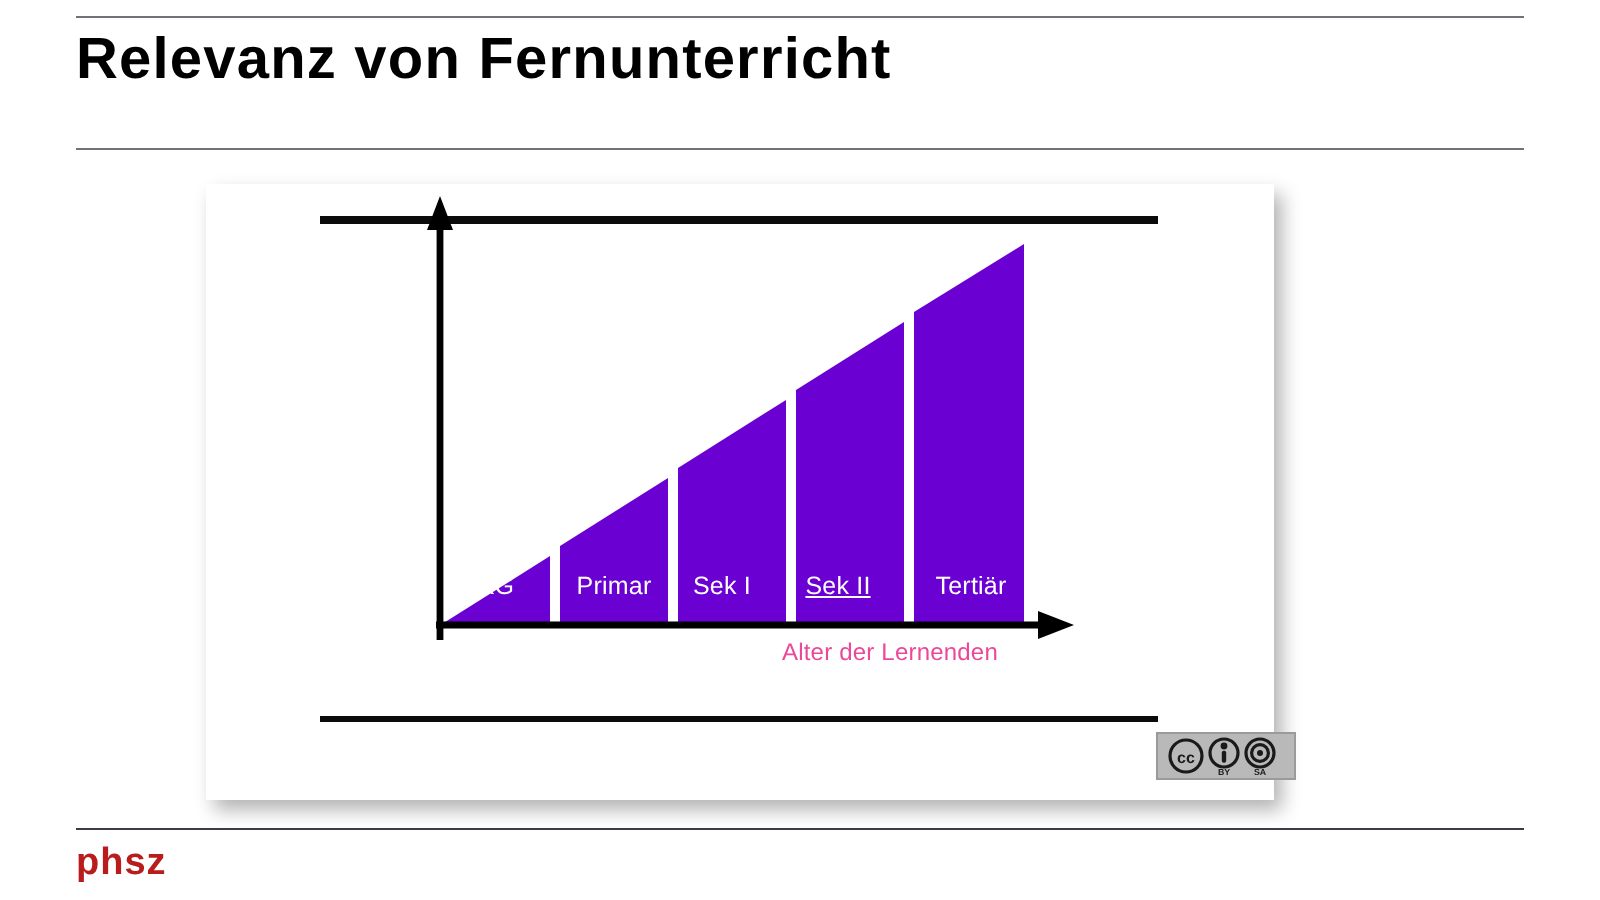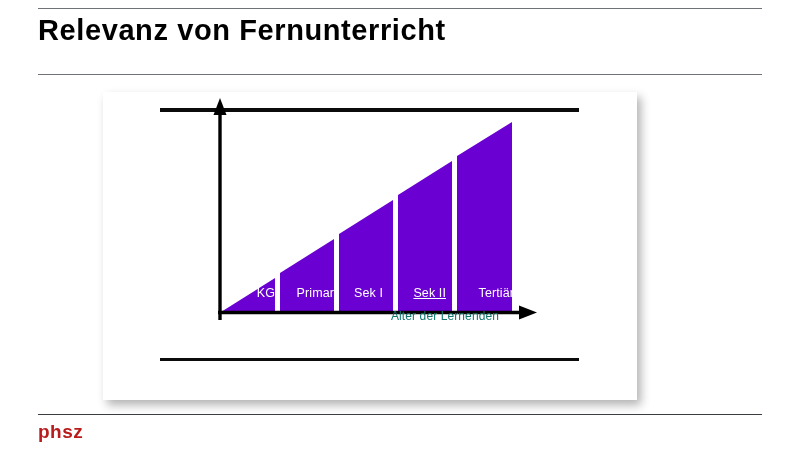--- a/index.html
+++ b/index.html
@@ -107,33 +107,33 @@
     top: 41px;
     font-size: 11.5px;
     line-height: 14.5px;
     color: #1b1b1b;
     white-space: nowrap;
     letter-spacing: 0.15px;
   }
   .axis-label-x {
     position: absolute;
     left: 288px;
-    top: 217px;
+    top: 227px;
     font-size: 12px;
-    color: #0f766e;
+    color: #ec4899;
     white-space: nowrap;
     letter-spacing: 0.1px;
   }
 
   .bar-label {
     position: absolute;
     font-size: 12.5px;
     color: #ffffff;
     white-space: nowrap;
-    text-align: right;
+    text-align: center;
     letter-spacing: 0.1px;
   }
 
   
   .caption-row {
     position: absolute;
     left: 57px;
     top: 274px;
     width: 425px;
     height: 26px;
@@ -199,17 +199,35 @@
     <div class="bar-label" style="left:177px; top:194px; width:54px;">Primar</div>
     <div class="bar-label" style="left:236px; top:194px; width:44px;">Sek I</div>
     <div class="bar-label" style="left:289px; top:194px; width:54px;text-decoration:underline;">Sek II</div>
     <div class="bar-label" style="left:354px; top:194px; width:57px;">Tertiär</div>
   </div>
 
   <div class="figure-rule-bottom"></div>
 
   <div class="caption-row">
 
+    <div class="cc-badge">
+      <svg width="68" height="22" viewBox="0 0 68 22" xmlns="http://www.w3.org/2000/svg">
+        <g fill="none" stroke="#1a1a1a" stroke-width="1.6">
+          <circle cx="14" cy="11" r="8"></circle>
+          <circle cx="33" cy="9.5" r="7"></circle>
+          <circle cx="51" cy="9.5" r="7"></circle>
+        </g>
+        <text x="14" y="14.5" font-family="Liberation Sans, sans-serif" font-size="8" font-weight="bold" fill="#1a1a1a" text-anchor="middle">cc</text>
+        <g fill="#1a1a1a">
+          <circle cx="33" cy="6" r="1.7"></circle>
+          <rect x="31.9" y="8.4" width="2.2" height="6" rx="1"></rect>
+          <circle cx="51" cy="9.5" r="4.2" fill="none" stroke="#1a1a1a" stroke-width="1.6"></circle>
+          <circle cx="51" cy="9.5" r="1.5"></circle>
+        </g>
+        <text x="33" y="20.5" font-family="Liberation Sans, sans-serif" font-size="4.4" font-weight="bold" fill="#1a1a1a" text-anchor="middle">BY</text>
+        <text x="51" y="20.5" font-family="Liberation Sans, sans-serif" font-size="4.4" font-weight="bold" fill="#1a1a1a" text-anchor="middle">SA</text>
+      </svg>
+    </div>
   </div>
 </div>
 
 <div class="slide-rule-bottom"></div>
 <div class="slide-footer-brand">phsz</div>
 
 </body></html>

